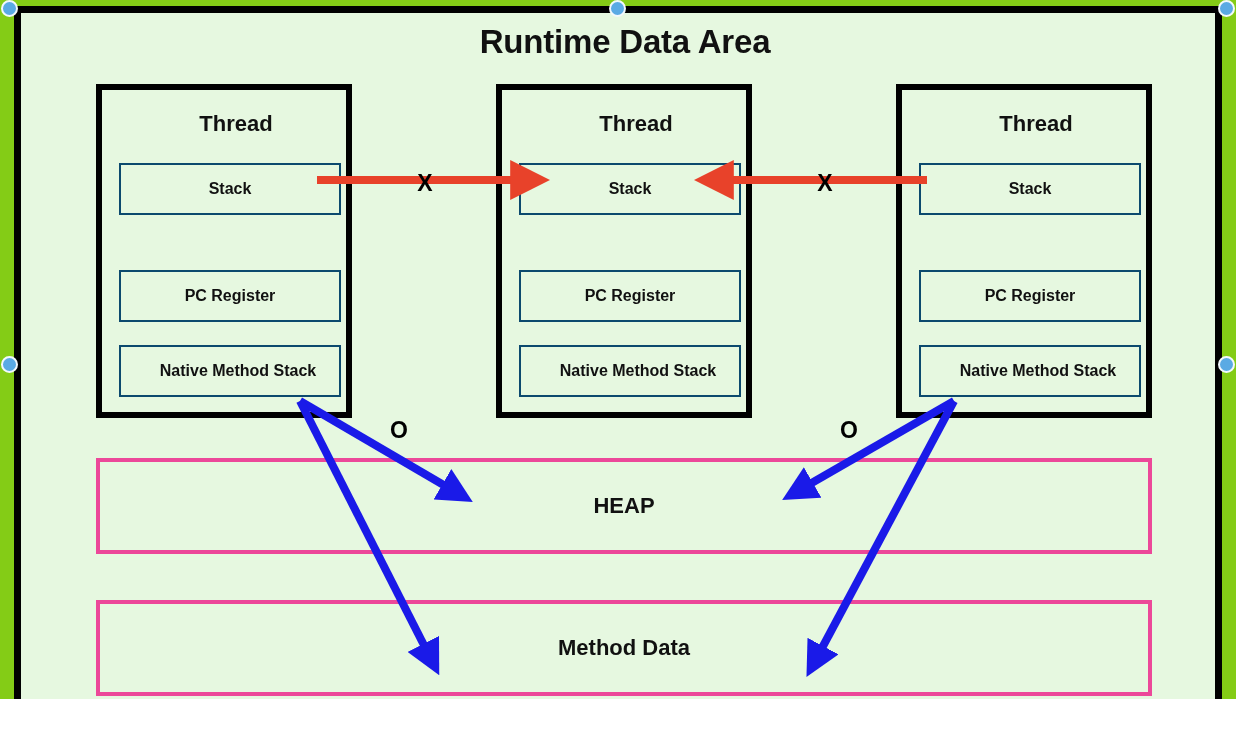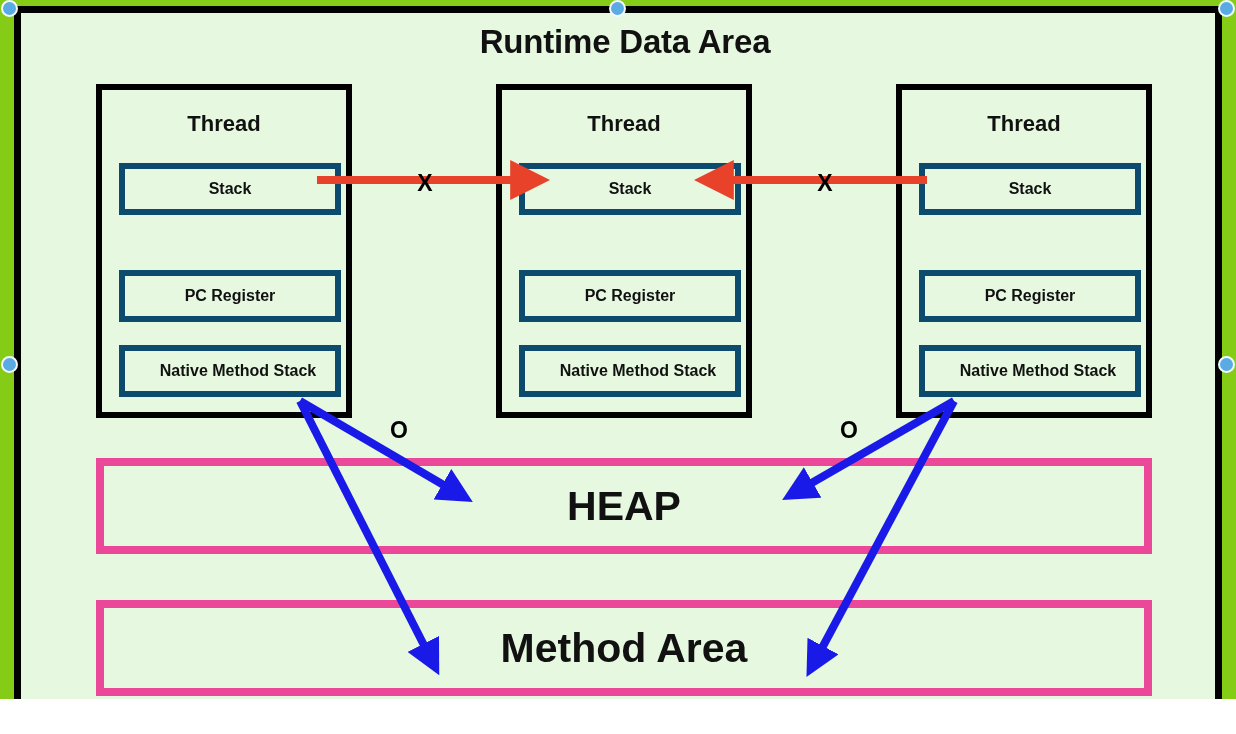--- a/index.html
+++ b/index.html
@@ -48,59 +48,59 @@
     border: 6px solid #000000;
     box-sizing: border-box;
     background: transparent;
   }
   #thread-box-1 { left: 75px;  top: 71px; }
   #thread-box-2 { left: 475px; top: 71px; }
   #thread-box-3 { left: 875px; top: 71px; }
 
   .thread-title {
     position: absolute;
-    left: 0;
+    left: 12px;
     top: 21px;
     width: 100%;
     text-align: center;
     font-size: 22px;
     font-weight: bold;
     color: #111111;
   }
 
   .sub-box {
     position: absolute;
     left: 17px;
     width: 222px;
     height: 52px;
-    border: 6px solid #0c4a6e;
+    border: 2px solid #0c4a6e;
     box-sizing: border-box;
     display: flex;
     align-items: center;
     justify-content: center;
     font-size: 16px;
     font-weight: bold;
     color: #111111;
   }
   .sub-box.slot-1 { top: 73px; }
   .sub-box.slot-2 { top: 180px; }
   .sub-box.slot-3 { top: 255px; padding-left: 16px; }
 
   
   .region-box {
     position: absolute;
     left: 75px;
     width: 1056px;
     height: 96px;
-    border: 8px solid #ec4899;
+    border: 4px solid #ec4899;
     box-sizing: border-box;
     display: flex;
     align-items: center;
     justify-content: center;
-    font-size: 41px;
+    font-size: 22px;
     font-weight: bold;
     color: #111111;
   }
   #heap-box        { top: 445px; }
   #method-area-box { top: 587px; }
 
   
   #arrow-layer {
     position: absolute;
     left: 0;
@@ -188,21 +188,21 @@
       <div class="sub-box slot-3">
         <span>Native Method Stack</span>
       </div>
     </div>
 
     <div class="region-box" id="heap-box">
       <span>HEAP</span>
     </div>
 
     <div class="region-box" id="method-area-box">
-      <span>Method Area</span>
+      <span>Method Data</span>
     </div>
 
     <svg id="arrow-layer" viewBox="0 0 1208 716" width="1208" height="716">
       <defs>
         <marker id="red-head" markerWidth="5" markerHeight="5" refX="2.6" refY="2.5" orient="auto" markerUnits="strokeWidth">
           <path d="M0,0 L5,2.5 L0,5 z" fill="#e8422a"></path>
         </marker>
         <marker id="blue-head" markerWidth="4.4" markerHeight="4.4" refX="2.4" refY="2.2" orient="auto" markerUnits="strokeWidth">
           <path d="M0,0 L4.4,2.2 L0,4.4 z" fill="#1a1ae8"></path>
         </marker>

